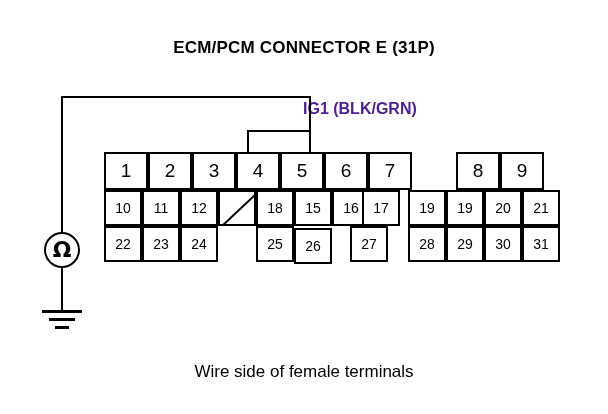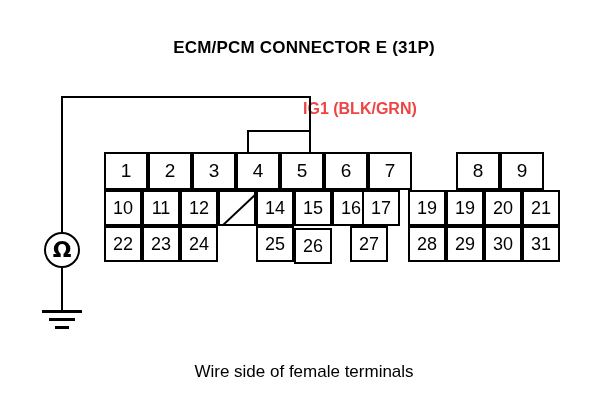--- a/index.html
+++ b/index.html
@@ -40,21 +40,21 @@
     font-weight: normal;
     color: #000;
     white-space: nowrap;
   }
   .ig1-label {
     position: absolute;
     left: 303px;
     top: 100px;
     font-size: 16px;
     font-weight: bold;
-    color: #ef4444;
+    color: #4c1d95;
     white-space: nowrap;
   }
 
   
   .wire-h {
     position: absolute;
     height: 2px;
     background: #000;
   }
   .wire-v {
@@ -103,21 +103,21 @@
     box-sizing: border-box;
     border: 2px solid #000;
     background: #fff;
     text-align: center;
     color: #000;
     font-family: "Liberation Sans", sans-serif;
     font-size: 19px;
     overflow: hidden;
   }
   .cell.top { font-size: 19px; }
-  .cell.mid, .cell.bot { font-size: 18px; }
+  .cell.mid, .cell.bot { font-size: 14px; }
   .cell span {
     display: block;
     width: 100%;
   }
   .cell.blank span { visibility: hidden; }
 
   .slash {
     position: absolute;
     overflow: visible;
     pointer-events: none;
@@ -185,21 +185,21 @@
       <div class="cell mid" style="left: 180px; top: 190px; width: 38px; height: 36px; line-height: 32px;">
         <span>12</span>
       </div>
       <div class="cell mid blank" style="left: 218px; top: 190px; width: 38px; height: 36px; line-height: 32px;">
         <span>13</span>
         <svg class="slash" width="38" height="36" style="position: absolute; left: 0px; top: 0px;">
           <line x1="2" y1="34" x2="36" y2="2" stroke="#000000" stroke-width="2"></line>
         </svg>
       </div>
       <div class="cell mid" style="left: 256px; top: 190px; width: 38px; height: 36px; line-height: 32px;">
-        <span>14</span>
+        <span>18</span>
       </div>
       <div class="cell mid" style="left: 294px; top: 190px; width: 38px; height: 36px; line-height: 32px;">
         <span>15</span>
       </div>
       <div class="cell mid" style="left: 332px; top: 190px; width: 38px; height: 36px; line-height: 32px;">
         <span>16</span>
       </div>
       <div class="cell mid" style="left: 362px; top: 190px; width: 38px; height: 36px; line-height: 32px;">
         <span>17</span>
       </div>

